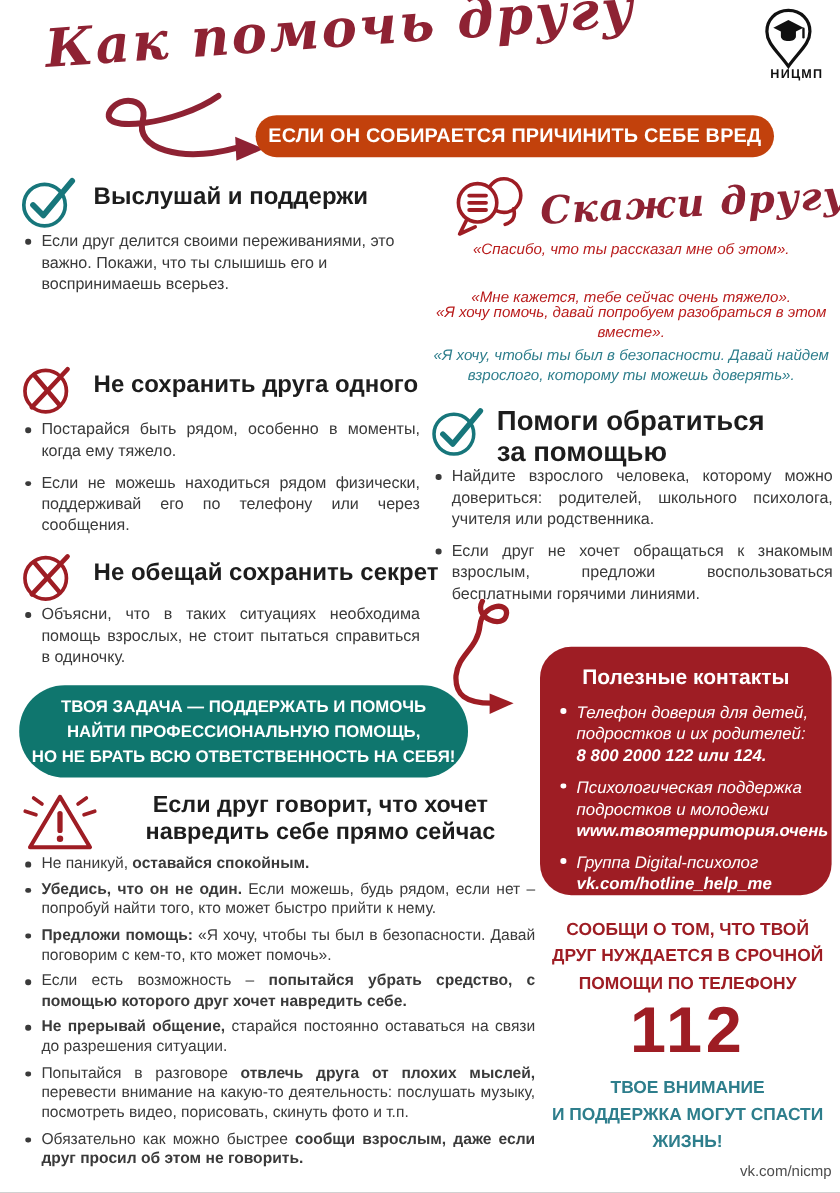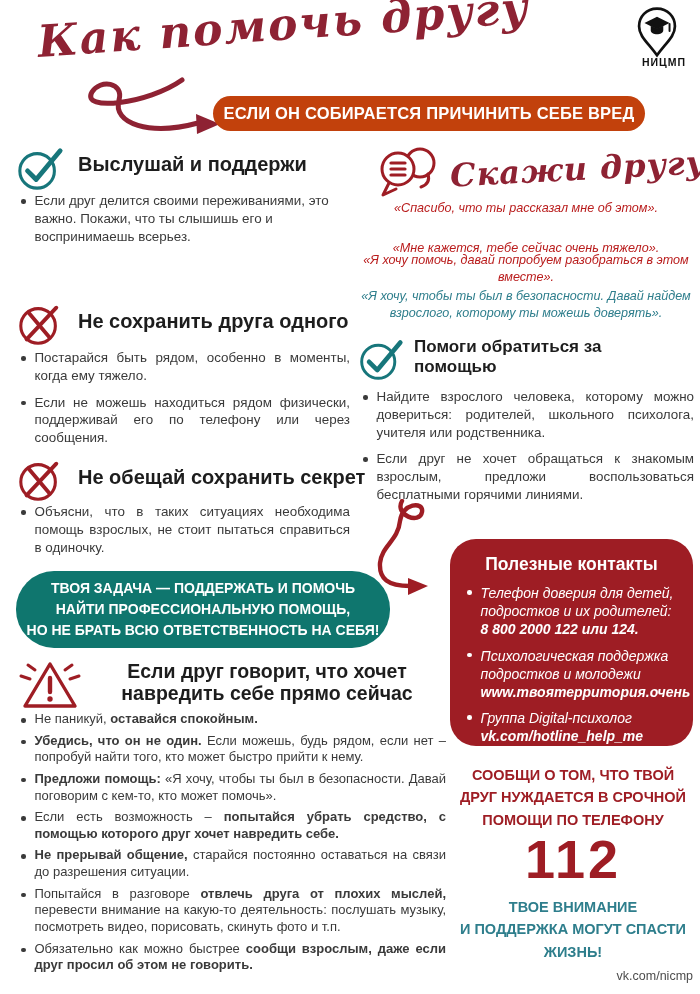--- a/index.html
+++ b/index.html
@@ -47,21 +47,21 @@
   #say-script{position:absolute;left:450px;top:150px;font-size:32px;letter-spacing:1px;transform:rotate(-3deg);white-space:nowrap;}
   .quote{position:absolute;left:352px;width:348px;text-align:center;font-style:italic;font-size:12.6px;line-height:1.35;}
   .q-red{color:#b91c1c;}
   .q-teal{color:#2E7E8C;}
   #quote-0{top:200px;}
   #quote-1{top:226px;margin-top:14px;}
   #quote-2{top:252px;}
   #quote-3{top:288px;}
 
   #help-icon{left:358px;top:336px;width:46px;height:46px;}
-  #help-title{left:414px;top:337px;width:240px;font-size:17px;}
+  #help-title{left:414px;top:337px;width:240px;font-size:23px;}
   #help-list{left:360px;top:388px;width:334px;}
   #arrow2{position:absolute;left:374px;top:499px;width:80px;height:100px;}
 
   #contacts-box{position:absolute;left:450px;top:539px;width:243px;height:207px;background:#9E1D24;border-radius:26px;color:#fff;padding:13px 14px 10px 14px;box-sizing:border-box;}
   #contacts-title{font-size:17.5px;font-weight:700;text-align:center;margin:2px 0 9px 0;}
   #contacts-list{font-size:14px;line-height:1.3;font-style:italic;}
   #contacts-list .li{margin-bottom:8px;}
   #contacts-list .dot{background:#fff;margin-top:6px;}
 
   #call-line1{position:absolute;left:448px;top:764px;width:250px;text-align:center;color:#9E1D24;font-weight:700;font-size:14.5px;line-height:1.55;}

